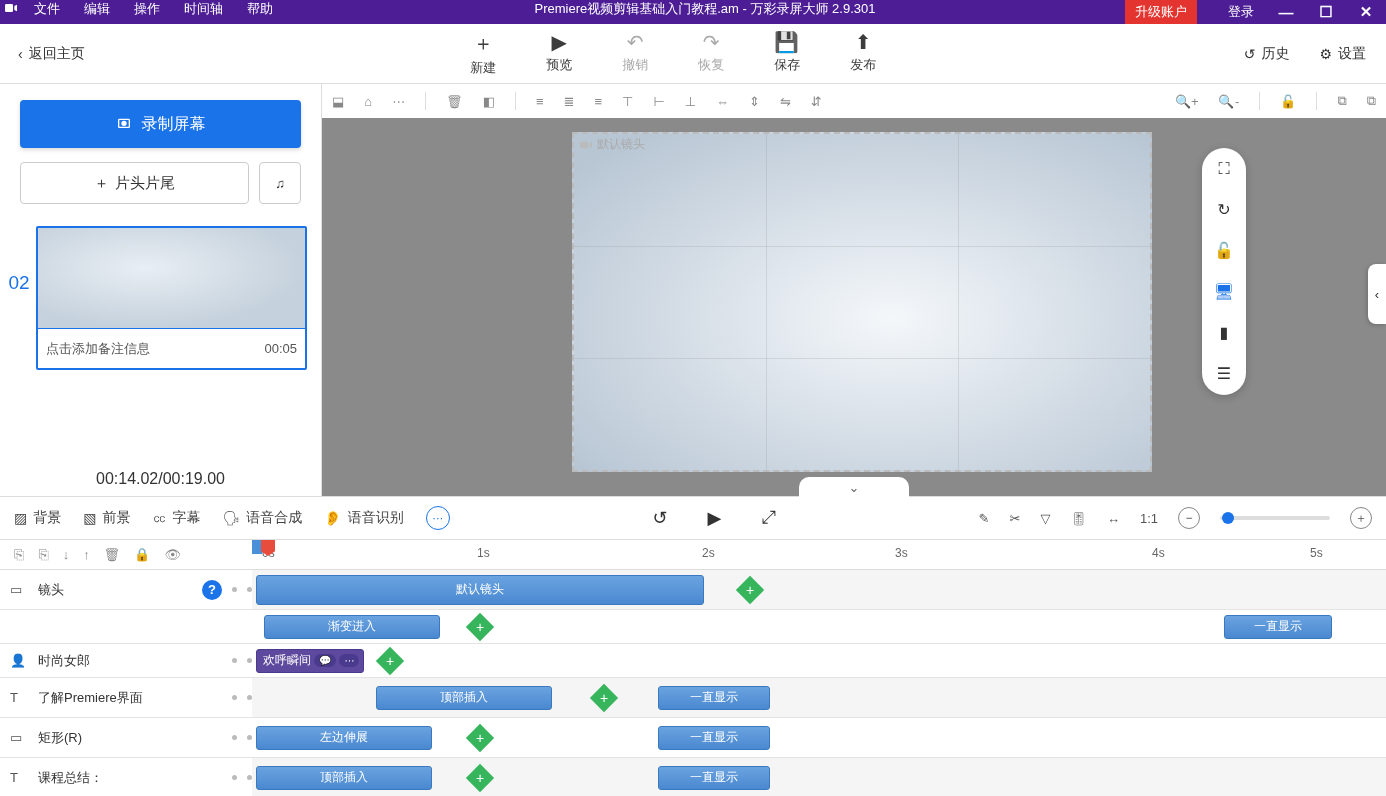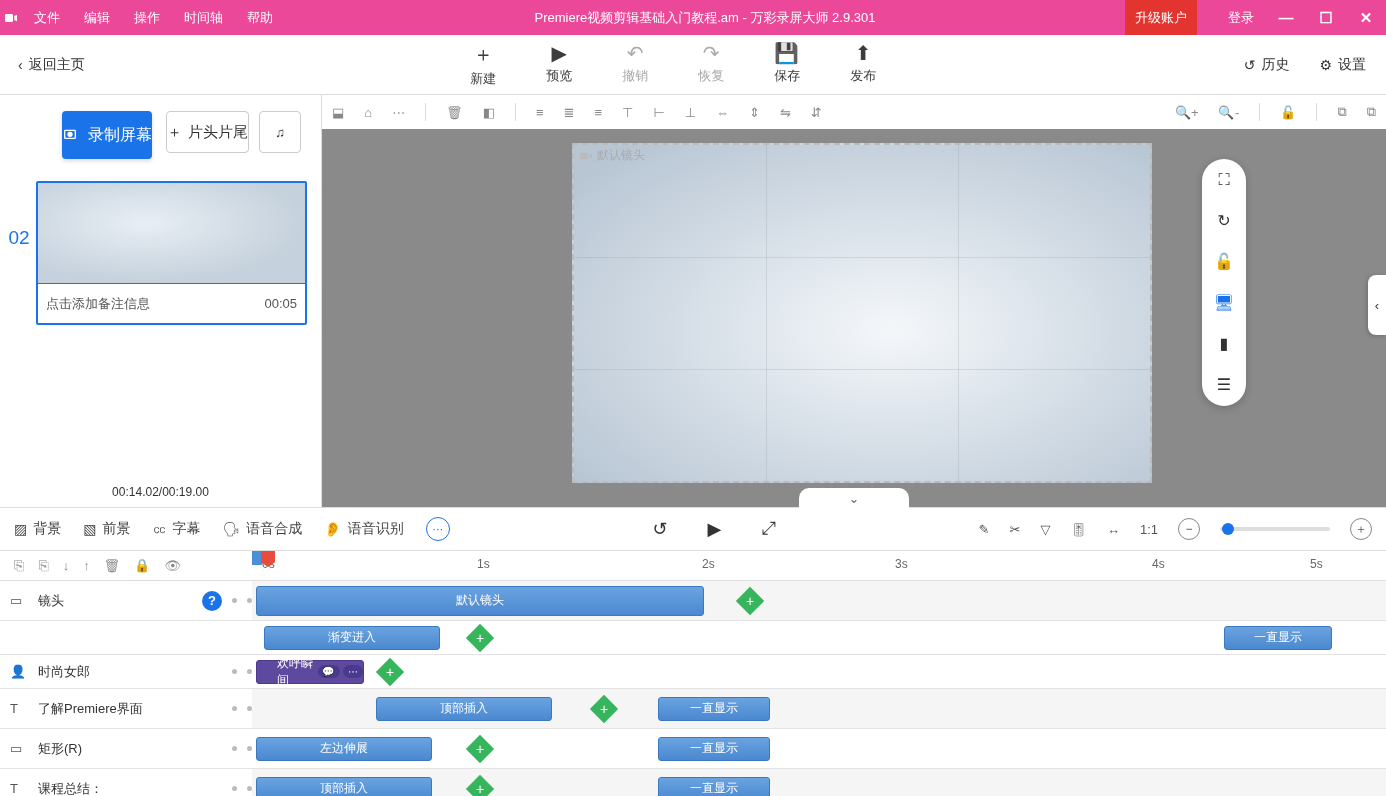--- a/index.html
+++ b/index.html
@@ -1,19 +1,19 @@
 <!DOCTYPE html>
 <html><head>
 <meta charset="utf-8">
 <style>
 * { box-sizing: border-box; margin: 0; padding: 0; font-family: "Microsoft YaHei", sans-serif; }
 body { width: 1386px; height: 796px; background: #fff; overflow: hidden; font-size: 13px; color: #333; }
 
 
-.titlebar { height: 35px; background: #ec4899; display: flex; align-items: center; color: #fff; font-size: 13px; }
+.titlebar { height: 24px; background: #4c1d95; display: flex; align-items: flex-start; color: #fff; font-size: 13px; }
 .titlebar .camera-ic { width: 22px; display:flex; align-items:center; justify-content:center; }
 .titlebar .menus { display: flex; gap: 0; }
 .titlebar .menus span { padding: 0 12px; cursor: pointer; }
 .titlebar .title { flex: 1; text-align: center; }
 .titlebar .right { display: flex; align-items: center; height: 100%; }
 .titlebar .upgrade { background: #e3342f; padding: 0 10px; height: 100%; display:flex;align-items:center; }
 .titlebar .login { padding: 0 12px; margin-left: 19px; }
 .titlebar .winbtn { width: 40px; text-align:center; font-size: 15px; font-weight: bold; }
 
 
@@ -22,31 +22,31 @@
 .toptool .mainactions { flex:1; display:flex; justify-content:center; gap: 50px; }
 .toptool .act { display:flex; flex-direction:column; align-items:center; gap:2px; color:#3c3c3c; cursor:pointer; font-size: 13px;}
 .toptool .act.disabled { color:#aaa; }
 .toptool .act .ic { font-size: 20px; }
 .toptool .rightactions { display:flex; gap:30px; padding-right: 20px; align-items:center; }
 .toptool .ract { display:flex; align-items:center; gap:6px; font-size: 14px; }
 
 
 .main { display:flex; height: 412px; }
 .leftpanel { width: 322px; border-right: 1px solid #ddd; display:flex; flex-direction:column; }
-.leftpanel .buttons { padding: 16px 20px 10px; display:flex; flex-direction:row; gap: 14px; justify-content: flex-end; }
+.leftpanel .buttons { padding: 16px 20px 10px; display:flex; flex-direction:column; gap: 14px; justify-content: flex-end; }
 .recbtn { background:#1a73e8; color:#fff; height:48px; border-radius:4px; display:flex; align-items:center; justify-content:center; gap:10px; font-size:16px; font-weight:500; box-shadow: 0 2px 4px rgba(0,0,0,0.15);}
 .titlerow { display:flex; gap:10px; }
 .titlesbtn { flex:1; height:42px; border:1px solid #ccc; border-radius:4px; display:flex; align-items:center; justify-content:center; gap:6px; font-size:15px;}
 .musicbtn { width:42px; height:42px; border:1px solid #ccc; border-radius:4px; display:flex; align-items:center; justify-content:center;}
 .sliderow { display:flex; padding: 12px 14px 0 8px; gap:6px; }
 .slidenum { color:#1a73e8; font-size:19px; width:22px; padding-top: 46px; text-align:center; }
 .slide { flex:1; border:2px solid #1a73e8; border-radius:2px; }
 .slide .thumb { height:100px; background: radial-gradient(ellipse at 40% 40%, #e8eef4 0%, #c5d1dc 70%); }
 .slide .info { height: 40px; background:#fff; display:flex; align-items:center; justify-content:space-between; padding: 0 8px; font-size:13px; color:#555; border-top:1px solid #1a73e8;}
-.timeinfo { text-align:center; padding: 14px 0 8px; font-size:12px; color:#333; margin-top:auto;}
+.timeinfo { text-align:center; padding: 14px 0 8px; font-size:16px; color:#333; margin-top:auto;}
 
 .canvasarea { flex:1; background:#8a8a8a; position:relative; }
 .cnv-toolbar { position:absolute; top:0; left:0; right:0; height:34px; background:#fff; display:flex; align-items:center; padding: 0 10px; gap:20px;}
 .cnv-toolbar .sep { width:1px; height:18px; background:#ddd; }
 .cnv-toolbar .ic { color:#888; cursor:pointer; }
 .cnv-toolbar .spacer { flex:1; }
 .canvas-center { position:absolute; top: 48px; left: 250px; width: 580px; height: 340px; border:2px dashed #bbb; background: radial-gradient(ellipse at 55% 55%, #f4f7fa 0%, #b8c6d4 90%); }
 .canvas-center .grid-v { position:absolute; top:0; bottom:0; width:1px; background:rgba(150,150,150,0.25);}
 .canvas-center .grid-h { position:absolute; left:0; right:0; height:1px; background:rgba(150,150,150,0.25);}
 .camlabel { position:absolute; top:2px; left:4px; font-size:12px; color:#aaa; display:flex; align-items:center; gap:3px;}
@@ -81,21 +81,21 @@
 .track.h40 { height:40px; }
 .track.h34 { height:34px; }
 .track .head { width:252px; display:flex; align-items:center; gap:10px; padding-left:10px; font-size:13px; color:#333;}
 .track .head .tic { width:18px; color:#555;}
 .track .head .lbl { flex:1; }
 .track .head .help { width:20px; height:20px; border-radius:50%; background:#1a73e8; color:#fff; display:flex;align-items:center;justify-content:center; font-size:13px; font-weight:bold;}
 .track .head .dot { width:5px; height:5px; border-radius:50%; background:#bbb;}
 .track .lane { flex:1; position:relative; height:100%; }
 .clip { position:absolute; height:24px; top:50%; transform:translateY(-50%); border-radius:3px; display:flex; align-items:center; justify-content:center; color:#fff; font-size:12px; background: linear-gradient(#6aa3e0, #4a88d0); border:1px solid #3a78c0;}
 .clip.tall { height:30px; }
-.clip.purple { background:#5d4a9e; border-color:#4a3a8e; justify-content:flex-start; padding-left:20px; gap:3px;}
+.clip.purple { background:#5d4a9e; border-color:#4a3a8e; justify-content:flex-start; padding-left:6px; gap:3px;}
 .plusd { position:absolute; top:50%; transform:translate(-50%,-50%); width:20px; height:20px; background:#36b55c; color:#fff; display:flex;align-items:center;justify-content:center; transform: translate(-50%,-50%) rotate(45deg); font-size:14px;}
 .plusd span { transform: rotate(-45deg); }
 .pill { padding: 1px 5px; background:#4a3a8e; border-radius:8px; font-size:10px;}
 .track.evenbg .lane { background:#f5f5f5; }
 
 svg.ic16 { width:16px; height:16px; }
 </style>
 </head>
 <body>
 

